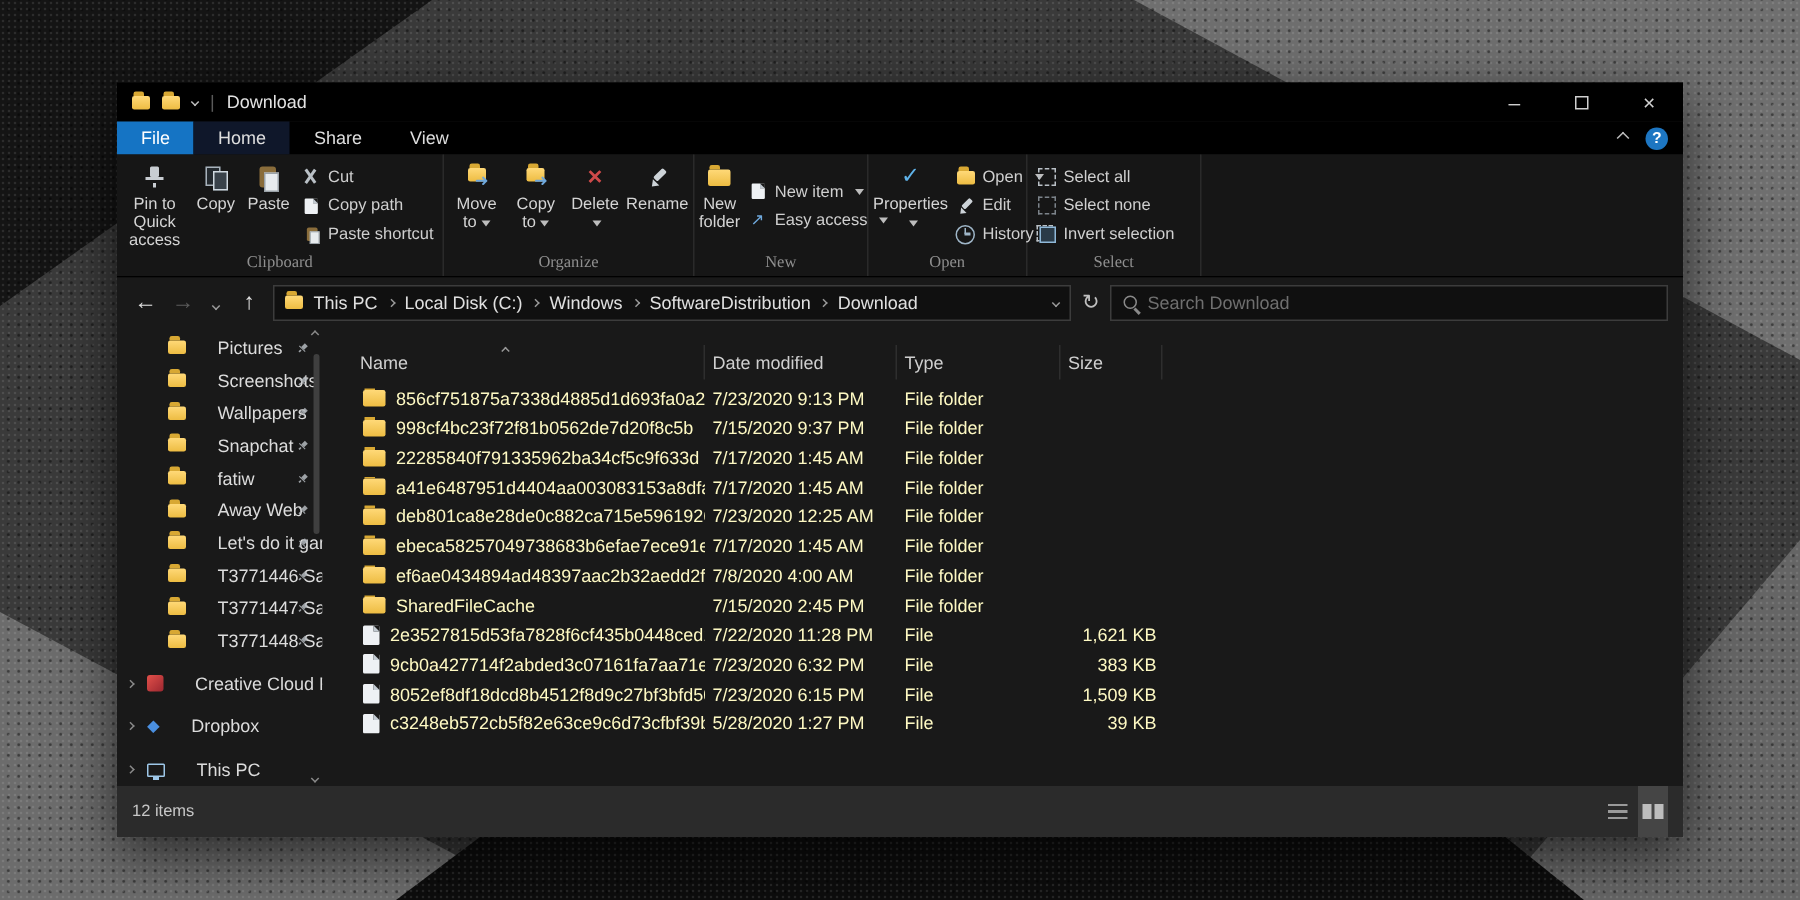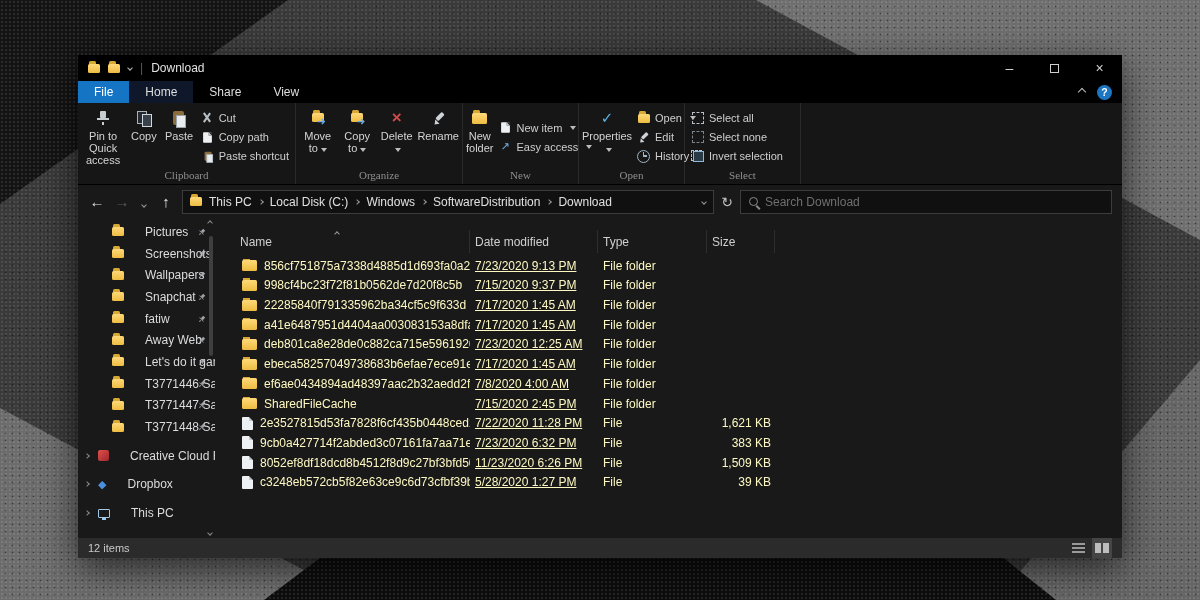--- a/index.html
+++ b/index.html
@@ -170,26 +170,26 @@
   .hcol { height:100%; display:flex; align-items:center; border-right:1px solid #2e2e2e; }
   .h-name { width:255px; padding-left:25px; position:relative; }
   .h-date { width:128px; padding-left:5px; }
   .h-type { width:109px; padding-left:5px; }
   .h-size { width:68px; padding-left:5px; }
   .sortchev { position:absolute; left:120px; top:2px; color:#9a9a9a; }
   .rows { flex:1; overflow:hidden; }
   .frow { height:19.7px; display:flex; align-items:flex-end; font-size:12px; color:#fef9c3; }
   .c-name { width:255px; padding-left:27px; display:flex; align-items:center; gap:7px;
     overflow:hidden; white-space:nowrap; }
-  .c-date { width:128px; padding-left:5px; white-space:nowrap;text-decoration:underline; }
+  .c-date { width:128px; padding-left:5px; white-space:nowrap; }
   .c-type { width:109px; padding-left:5px; white-space:nowrap; }
   .c-size { width:68px; text-align:right; padding-right:4px; white-space:nowrap; }
 
   
-  .statusbar { height:20px; background:#2b2b2b; display:flex; align-items:center;
+  .statusbar { height:34px; background:#2b2b2b; display:flex; align-items:center;
     padding:0 10px; font-size:11px; color:#c8c8c8; flex:0 0 auto; }
   .sb-right { margin-left:auto; display:flex; gap:4px; align-items:center; height:100%; }
   .view-btn { width:20px; height:100%; display:flex; align-items:center; justify-content:center; }
   .view-btn.active { background:#454545; }
   .ic-list { width:13px; height:10px;
     background:repeating-linear-gradient(180deg,#9a9a9a 0 1.5px,transparent 1.5px 4.2px); }
   .ic-thumbs { width:14px; height:10px;
     background-image:linear-gradient(#bdbdbd,#bdbdbd),linear-gradient(#bdbdbd,#bdbdbd);
     background-size:6px 10px; background-position:0 0,8px 0; background-repeat:no-repeat; }
 </style>
@@ -614,21 +614,21 @@
               </span>
             <span class="c-date">7/23/2020 6:32 PM</span>
             <span class="c-type">File</span>
             <span class="c-size">383 KB</span>
           </div>
           <div class="frow">
             <span class="c-name">
                 <span class="ifile"></span>
                 <span>8052ef8df18dcd8b4512f8d9c27bf3bfd50...</span>
               </span>
-            <span class="c-date">11/23/2020 6:26 PM</span>
+            <span class="c-date">7/23/2020 6:15 PM</span>
             <span class="c-type">File</span>
             <span class="c-size">1,509 KB</span>
           </div>
           <div class="frow">
             <span class="c-name">
                 <span class="ifile"></span>
                 <span>c3248eb572cb5f82e63ce9c6d73cfbf39b1...</span>
               </span>
             <span class="c-date">5/28/2020 1:27 PM</span>
             <span class="c-type">File</span>

